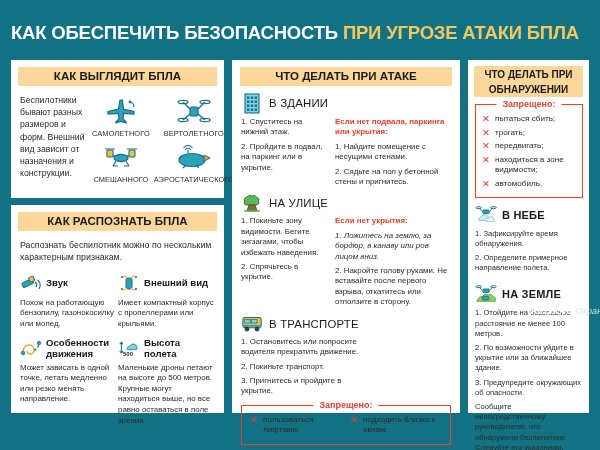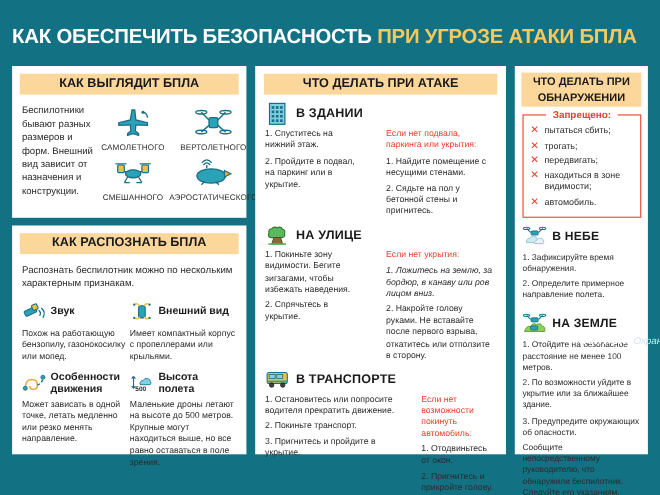--- a/index.html
+++ b/index.html
@@ -55,28 +55,28 @@
   .reco-grid{display:grid;grid-template-columns:1fr 1fr;gap:6px 1px;padding:7px 9px 0 9px;}
   .reco-item .hd{display:flex;align-items:center;gap:4px;min-height:24px;}
   .reco-item .hd .ic{width:22px;flex:0 0 22px;display:flex;align-items:center;justify-content:center;}
   .reco-item .hd .tx{font-size:9.6px;font-weight:bold;color:#1a1a1a;line-height:11px;}
   .reco-item .bd{font-size:7.9px;line-height:10.6px;color:#2b2b2b;margin-top:3px;}
 
   
   .sec{padding:6px 9px 0 9px;}
   .sec-hd{display:flex;align-items:center;gap:6px;margin-bottom:3px;}
   .sec-hd .ic{width:22px;flex:0 0 22px;display:flex;align-items:center;justify-content:center;}
-  .sec-hd .tx{font-size:11.4px;font-weight:bold;color:#1a1a1a;letter-spacing:.2px;}
-  .two{display:flex;gap:24px;}
+  .sec-hd .tx{font-size:11.4px;font-weight:normal;color:#1a1a1a;letter-spacing:.2px;}
+  .two{display:flex;gap:8px;}
   .two .l{width:86px;flex:0 0 86px;}
   .two .r{flex:1;}
   .ln{font-size:7.9px;line-height:10.4px;color:#2b2b2b;margin-bottom:4px;}
   .ln:last-child{margin-bottom:0;}
   .ln.it{font-style:italic;}
-  .red-lead{font-size:7.9px;line-height:10.4px;color:#e8412b;font-weight:normal;margin-bottom:4px;}
+  .red-lead{font-size:7.9px;line-height:10.4px;color:#e8412b;font-weight:bold;margin-bottom:4px;}
 
   
   .forb{position:relative;border:1.6px solid #e8412b;box-sizing:border-box;}
   .forb .lg{
     position:absolute;top:-6px;left:50%;transform:translateX(-50%);
     background:#ffffff;padding:0 6px;color:#e8412b;font-weight:bold;font-size:9px;
     white-space:nowrap;
   }
   .forb ul{list-style:none;margin:0;padding:0;}
   .forb li{
@@ -327,25 +327,20 @@
           </svg>
         </div>
         <div class="tx">В ТРАНСПОРТЕ</div>
       </div>
       <div class="two">
         <div class="l" style="width:118px;flex:0 0 118px;">
           <div class="ln">1. Остановитесь или попросите водителя прекратить движение.</div>
           <div class="ln">2. Покиньте транспорт.</div>
           <div class="ln">3. Пригнитесь и пройдите в укрытие.</div>
         </div>
-        <div class="r">
-          <div class="red-lead">Если нет возможности покинуть автомобиль:</div>
-          <div class="ln">1. Отодвиньтесь от окон.</div>
-          <div class="ln">2. Пригнитесь и прикройте голову.</div>
-        </div>
       </div>
     </div>
 
     <div class="forb" id="forb-attack">
       <div class="lg">Запрещено:</div>
       <div class="cols">
         <ul>
           <li><span class="x">✕</span><span>пользоваться лифтами;</span></li>
 
         </ul>

